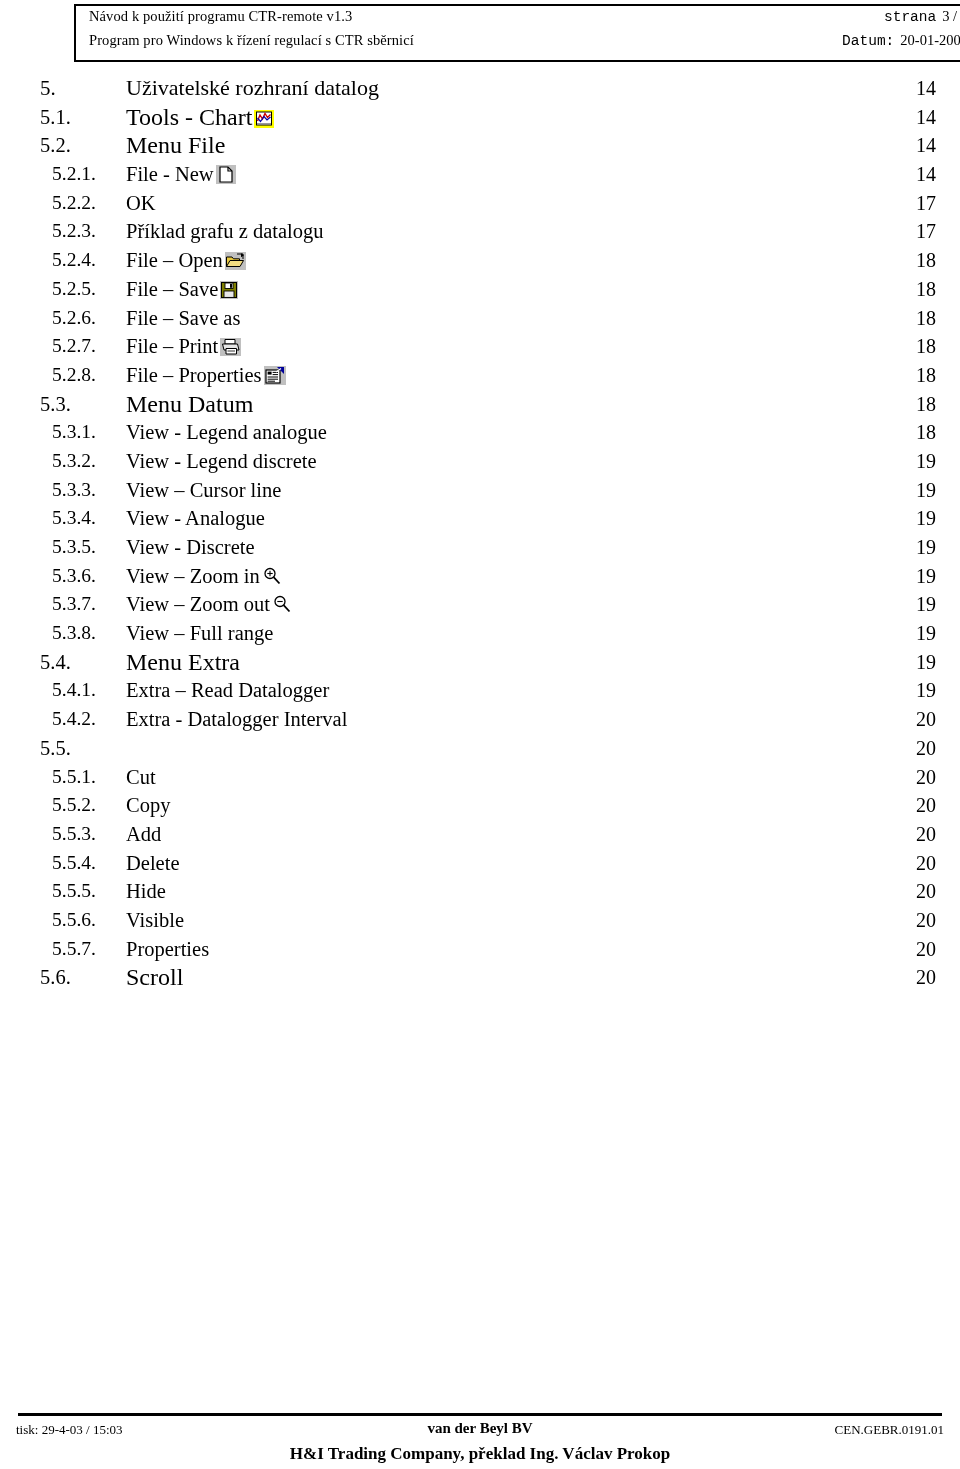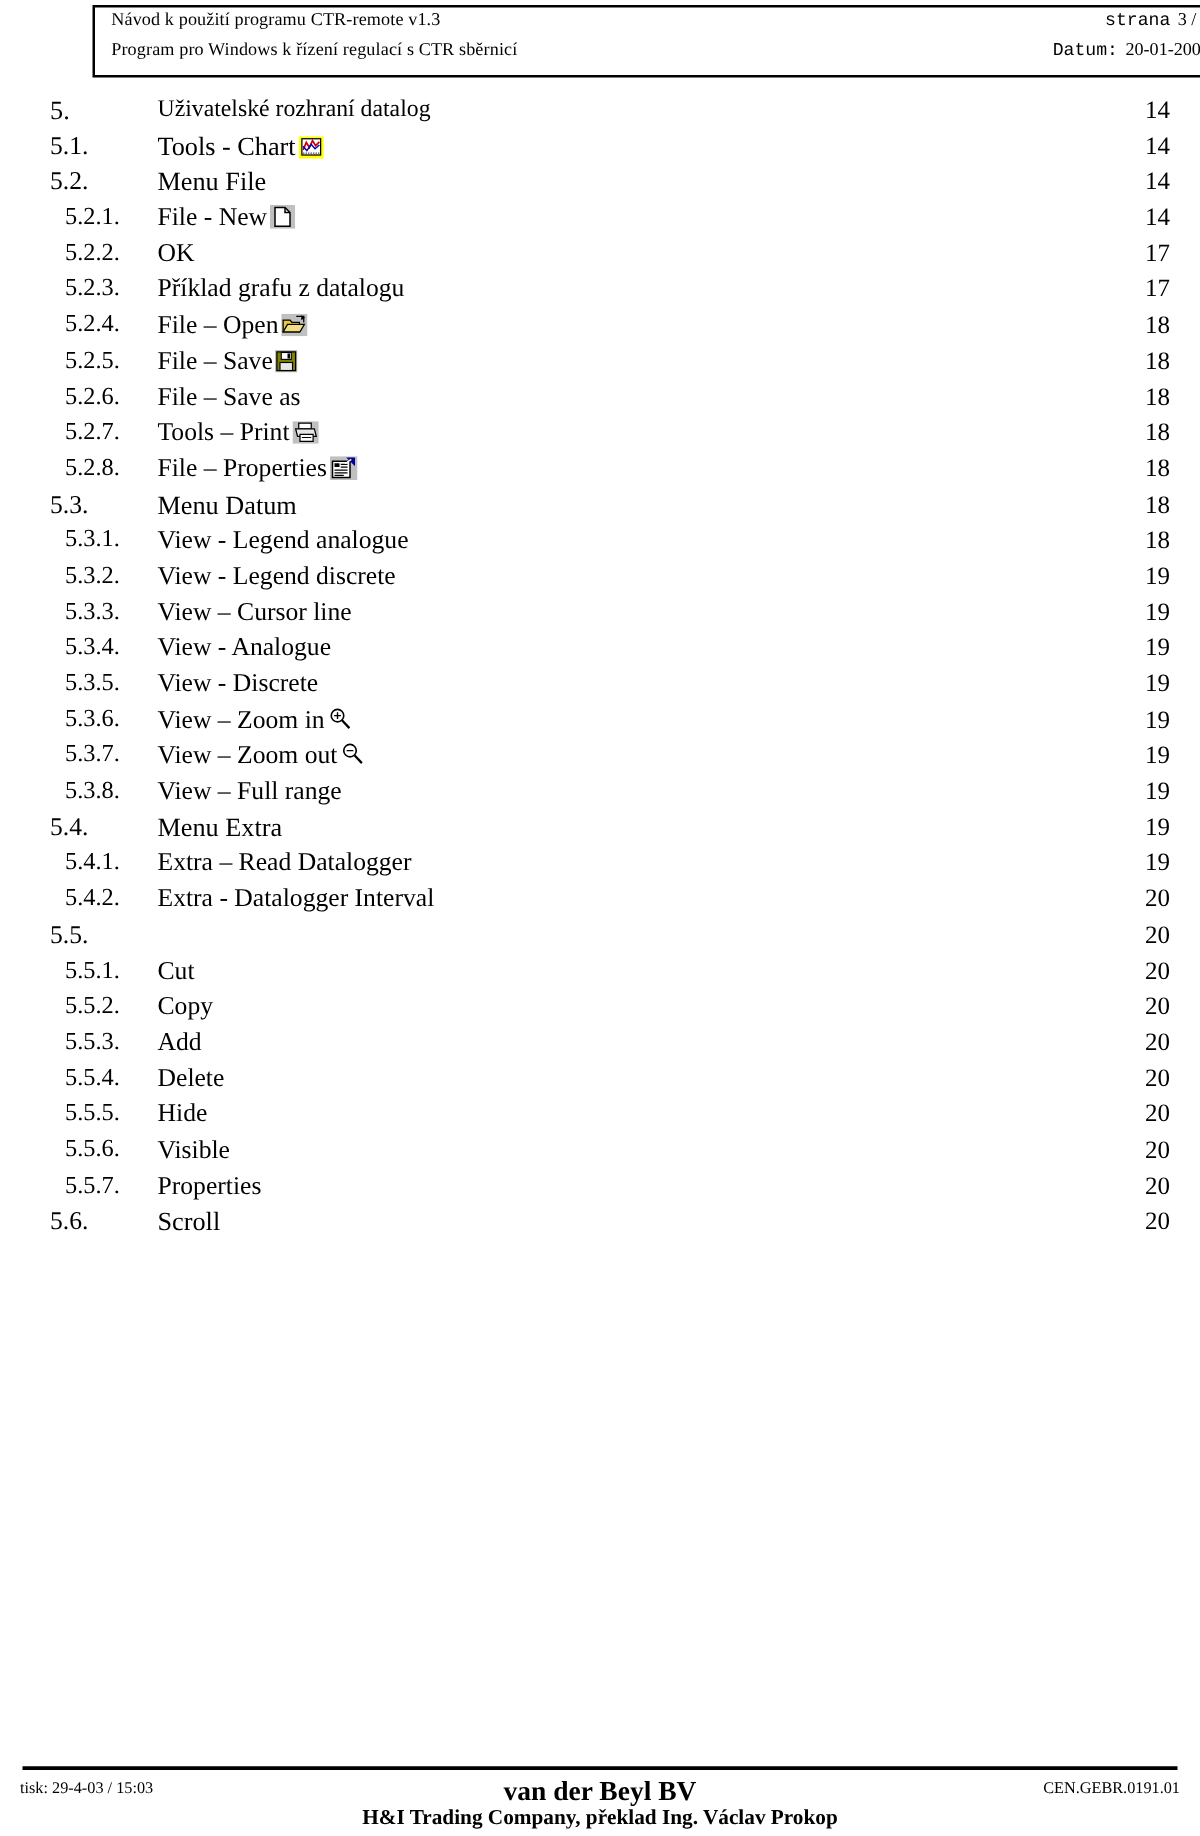--- a/index.html
+++ b/index.html
@@ -84,22 +84,22 @@
     position: absolute;
     right: 24px;
     top: 0;
     font-size: 20px;
     line-height: 28.7px;
     white-space: nowrap;
   }
   
   .lvl1 > .toc-num { left: 40px; font-size: 20.5px; }
   .lvl3 > .toc-num { left: 52px; font-size: 19.5px; }
-  .lvl1 > .toc-label { font-size: 21px; }
-  .lvl0 > .toc-label { font-size: 19px; }
+  .lvl1 > .toc-label { font-size: 24px; }
+  .lvl0 > .toc-label { font-size: 22px; }
   .lvl0 > .toc-num { left: 40px; font-size: 21px; }
 
   
   .ic {
     display: inline-block;
     vertical-align: -3px;
     margin-left: 2px;
     position: relative;
   }
   .ic svg { display: block; }
@@ -133,21 +133,21 @@
     top: 4px;
     font-size: 13px;
     white-space: nowrap;
   }
   .ft-center-1 {
     position: absolute;
     left: 0;
     top: 2px;
     width: 960px;
     text-align: center;
-    font-size: 22px;
+    font-size: 15px;
     font-weight: bold;
     white-space: nowrap;
   }
   .ft-center-2 {
     position: absolute;
     left: 0;
     top: 26px;
     width: 960px;
     text-align: center;
     font-size: 17px;
@@ -236,21 +236,21 @@
           </svg></span></span>
       <span class="toc-page">18</span>
     </div>
     <div class="toc-row lvl3">
       <span class="toc-num">5.2.6.</span>
       <span class="toc-label"><span>File – Save as</span></span>
       <span class="toc-page">18</span>
     </div>
     <div class="toc-row lvl3">
       <span class="toc-num">5.2.7.</span>
-      <span class="toc-label"><span>Tools – Print</span><span class="ic"><svg width="21" height="18" viewBox="0 0 21 18">
+      <span class="toc-label"><span>File – Print</span><span class="ic"><svg width="21" height="18" viewBox="0 0 21 18">
             <rect x="0" y="0" width="21" height="18" fill="#c0c0c0"></rect>
             <path d="M5 1.5 L15 1.5 L15 6 L5 6 Z" fill="#ffffff" stroke="#000000" stroke-width="1"></path>
             <path d="M2.5 6 L17.5 6 L19 12 L4 12 Z" fill="#e6e6e6" stroke="#000000" stroke-width="1"></path>
             <path d="M6 10.5 L16.5 10.5 L16.5 16 L6 16 Z" fill="#ffffff" stroke="#000000" stroke-width="1"></path>
             <line x1="7.5" y1="13" x2="15" y2="13" stroke="#000000" stroke-width="0.8"></line>
           </svg></span></span>
       <span class="toc-page">18</span>
     </div>
     <div class="toc-row lvl3">
       <span class="toc-num">5.2.8.</span>

